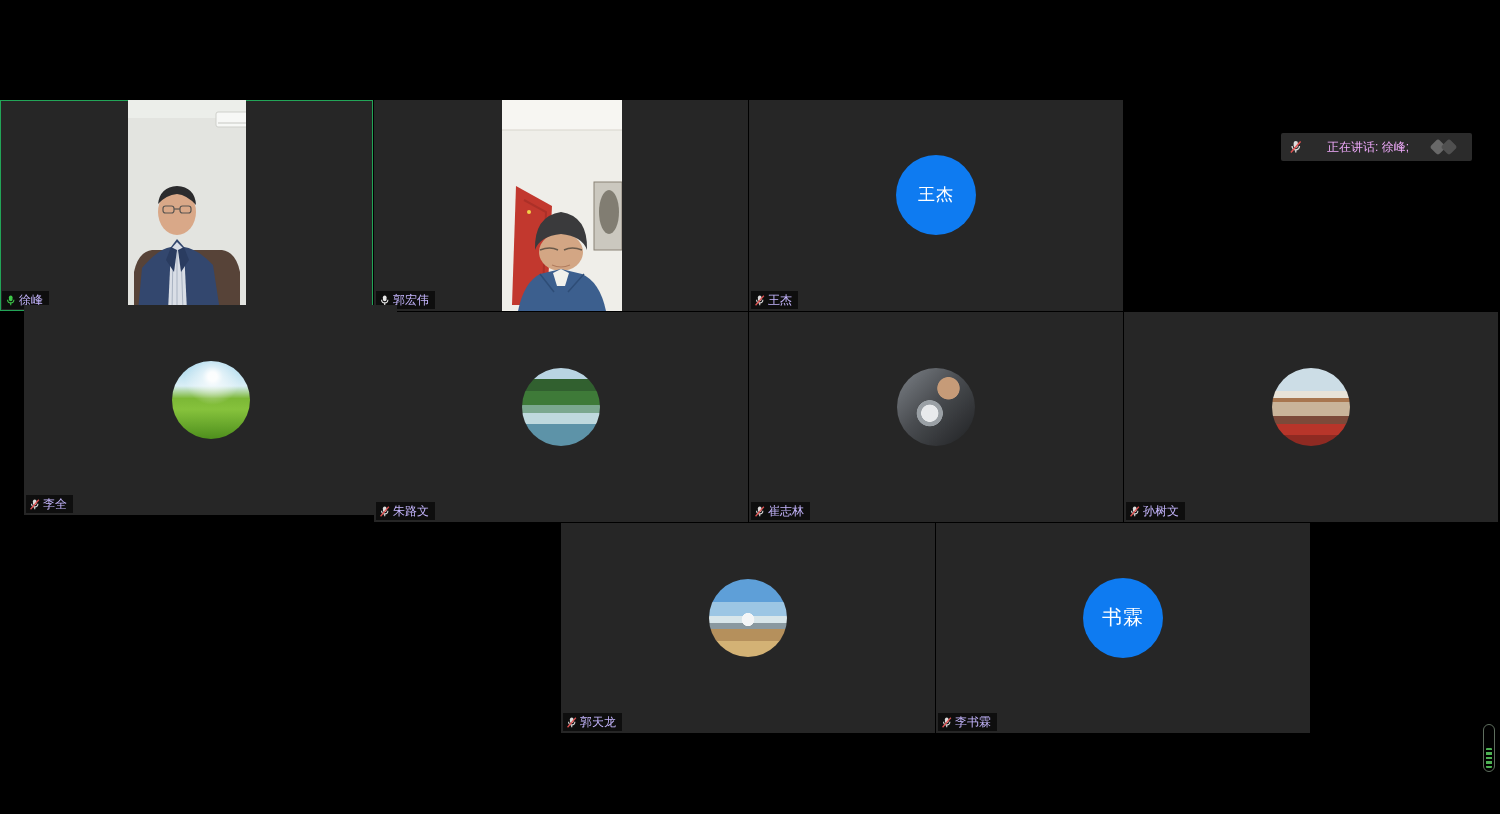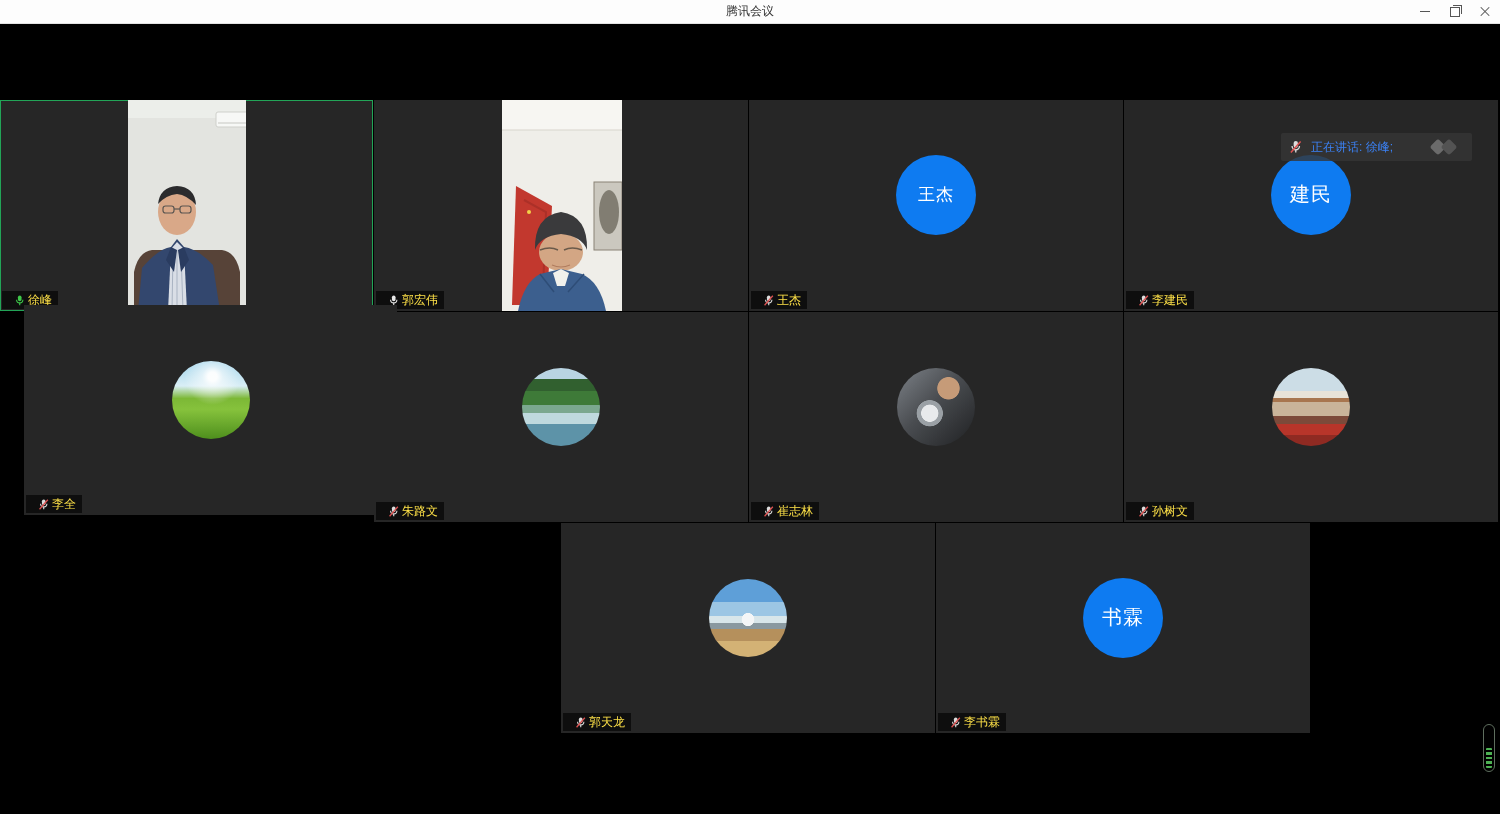--- a/index.html
+++ b/index.html
@@ -34,22 +34,22 @@
   .t9{left:561px;top:523px;width:374px;height:210px;}
   .t10{left:936px;top:523px;width:374px;height:210px;}
   .tile.speaking{box-shadow:inset 0 0 0 1px #22a457;}
 
   .videostrip{position:absolute;top:0;bottom:0;}
   .vs0{left:128px;width:118px;}
   .vs1{left:128px;width:120px;}
 
   
   .name-label{position:absolute;left:2px;bottom:2px;background:rgba(0,0,0,.62);
-              display:flex;align-items:center;gap:3px;padding:2px 6px 2px 12px;
-              font-size:12px;color:#fde047;line-height:14px;white-space:nowrap;}
+              display:flex;align-items:center;gap:3px;padding:2px 6px 2px 3px;
+              font-size:12px;color:#c4b5fd;line-height:14px;white-space:nowrap;}
   .mic{display:block;}
   .mic.on{color:#e8e8e8;} .mic.active{color:#3ec84a;} .mic.muted{color:#dcdcdc;}
 
   
   .avatar{position:absolute;left:50%;top:45%;transform:translate(-50%,-50%);border-radius:50%;}
   .avatar-initials{width:80px;height:80px;background:#0e7bf1;color:#fff;display:flex;
                    align-items:center;justify-content:center;font-size:17px;letter-spacing:1px;}
   .avatar-initials.big{font-size:20px;}
   .avatar-photo{width:78px;height:78px;}
   .ph-meadow{background:
@@ -66,51 +66,37 @@
   .ph-lake{background:
      linear-gradient(to bottom,#b8c4bb 0 18%,#8ba08e 18% 34%,#5c7a6b 34% 46%,#44756b 46% 62%,#3a6b61 62% 100%);}
   .ph-beach{background:
      radial-gradient(ellipse at 50% 52%, #f4f6f7 0 11%, rgba(255,255,255,0) 12%),
      linear-gradient(to bottom,#5e9fd8 0 30%,#9cc6e4 30% 48%,#d8e6ea 48% 56%,#8a99a0 56% 64%,#b5905c 64% 80%,#d3b275 80% 100%);}
 
   
   .toast{position:absolute;left:1281px;top:133px;width:191px;height:28px;
          background:rgba(54,54,54,.8);border-radius:2px;display:flex;align-items:center;
          padding:0 10px 0 8px;box-sizing:border-box;gap:9px;}
-  .toast .txt{font-size:12px;color:#3b82f6;}
+  .toast .txt{font-size:12px;color:#f0abfc;margin-left:16px;}
   .toast .logo{margin-left:auto;position:relative;width:34px;height:16px;opacity:.55;}
   .toast .logo i{position:absolute;top:2px;width:12px;height:12px;border-radius:3px;transform:rotate(45deg);display:block;}
   .toast .logo i.d1{left:4px;background:#9a9a9a;}
   .toast .logo i.d2{left:15px;background:#6f6f6f;}
 
   
   .volmeter{position:absolute;left:1483px;top:724px;width:12px;height:48px;
             border:1px solid #5e6e5e;border-radius:6px;box-sizing:border-box;}
   .volfill{position:absolute;left:2px;right:2px;bottom:3px;height:20px;border-radius:1px;
            background:repeating-linear-gradient(to top,#4db153 0 2.5px,rgba(0,0,0,0) 2.5px 4.5px);}
 </style>
 </head>
 <body>
 
 <div id="app">
 
-  <div class="titlebar">
-    <div class="title">腾讯会议</div>
-    <div class="winctrls">
-      <div class="winbtn">
-          <span class="ic-min"></span>
-        </div>
-      <div class="winbtn">
-          <span class="ic-restore"></span>
-        </div>
-      <div class="winbtn">
-          <span class="ic-close"></span>
-        </div>
-    </div>
-  </div>
 
   <div class="tile t0 speaking">
     <div class="videostrip vs0">
       <svg width="118" height="211" viewBox="0 0 118 211">
         <rect width="118" height="211" fill="#e3e4e0"></rect>
         <rect x="0" y="0" width="118" height="18" fill="#eceeea"></rect>
         <rect x="88" y="12" width="32" height="15" rx="2" fill="#f7f8f6" stroke="#cfd0cb"></rect>
         <line x1="90" y1="23" x2="118" y2="23" stroke="#c6c7c2"></line>
         <path d="M6 172 Q10 152 24 150 L94 150 Q108 152 112 172 L112 211 L6 211 Z" fill="#574338"></path>
         <ellipse cx="49" cy="112" rx="19" ry="23" fill="#d9a888"></ellipse>
@@ -177,34 +163,20 @@
       <svg class="mic muted" width="11" height="13" viewBox="0 0 14 15">
         <rect x="5" y="1" width="4.6" height="7.5" rx="2.3" fill="currentColor"></rect>
         <path d="M3.3 6.5 a4 4 0 0 0 8 0" fill="none" stroke="currentColor" stroke-width="1.4"></path>
         <line x1="7.3" y1="10.7" x2="7.3" y2="13.5" stroke="currentColor" stroke-width="1.4"></line>
         <line x1="2" y1="13.5" x2="12.5" y2="1.5" stroke="#e05252" stroke-width="1.6"></line>
       </svg>
       <span>王杰</span>
     </div>
   </div>
 
-  <div class="tile t3">
-    <div class="avatar avatar-initials big">
-      <span>建民</span>
-    </div>
-    <div class="name-label">
-      <svg class="mic muted" width="11" height="13" viewBox="0 0 14 15">
-        <rect x="5" y="1" width="4.6" height="7.5" rx="2.3" fill="currentColor"></rect>
-        <path d="M3.3 6.5 a4 4 0 0 0 8 0" fill="none" stroke="currentColor" stroke-width="1.4"></path>
-        <line x1="7.3" y1="10.7" x2="7.3" y2="13.5" stroke="currentColor" stroke-width="1.4"></line>
-        <line x1="2" y1="13.5" x2="12.5" y2="1.5" stroke="#e05252" stroke-width="1.6"></line>
-      </svg>
-      <span>李建民</span>
-    </div>
-  </div>
 
   <div class="tile t4">
     <div class="avatar avatar-photo ph-meadow"></div>
     <div class="name-label">
       <svg class="mic muted" width="11" height="13" viewBox="0 0 14 15">
         <rect x="5" y="1" width="4.6" height="7.5" rx="2.3" fill="currentColor"></rect>
         <path d="M3.3 6.5 a4 4 0 0 0 8 0" fill="none" stroke="currentColor" stroke-width="1.4"></path>
         <line x1="7.3" y1="10.7" x2="7.3" y2="13.5" stroke="currentColor" stroke-width="1.4"></line>
         <line x1="2" y1="13.5" x2="12.5" y2="1.5" stroke="#e05252" stroke-width="1.6"></line>
       </svg>

